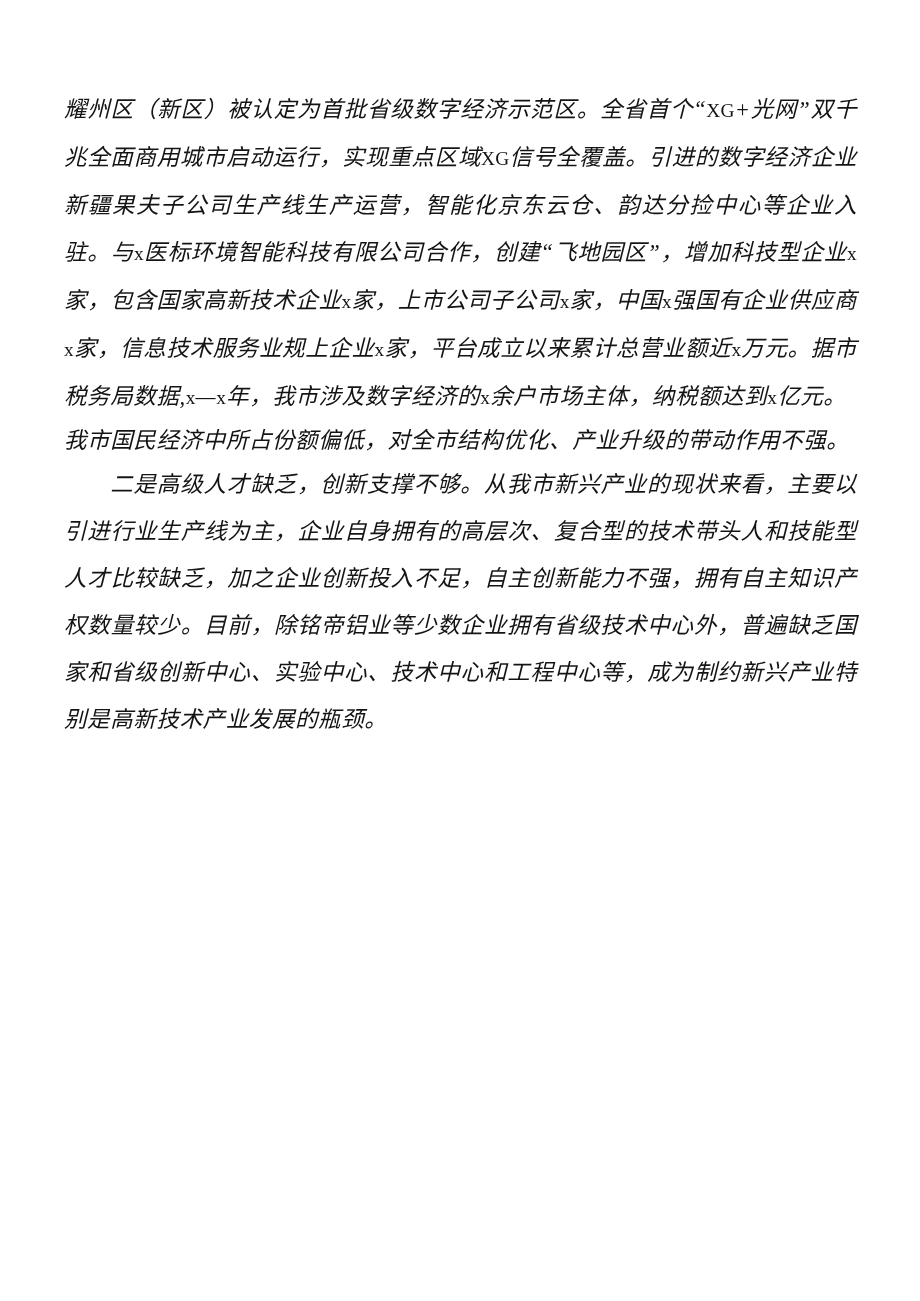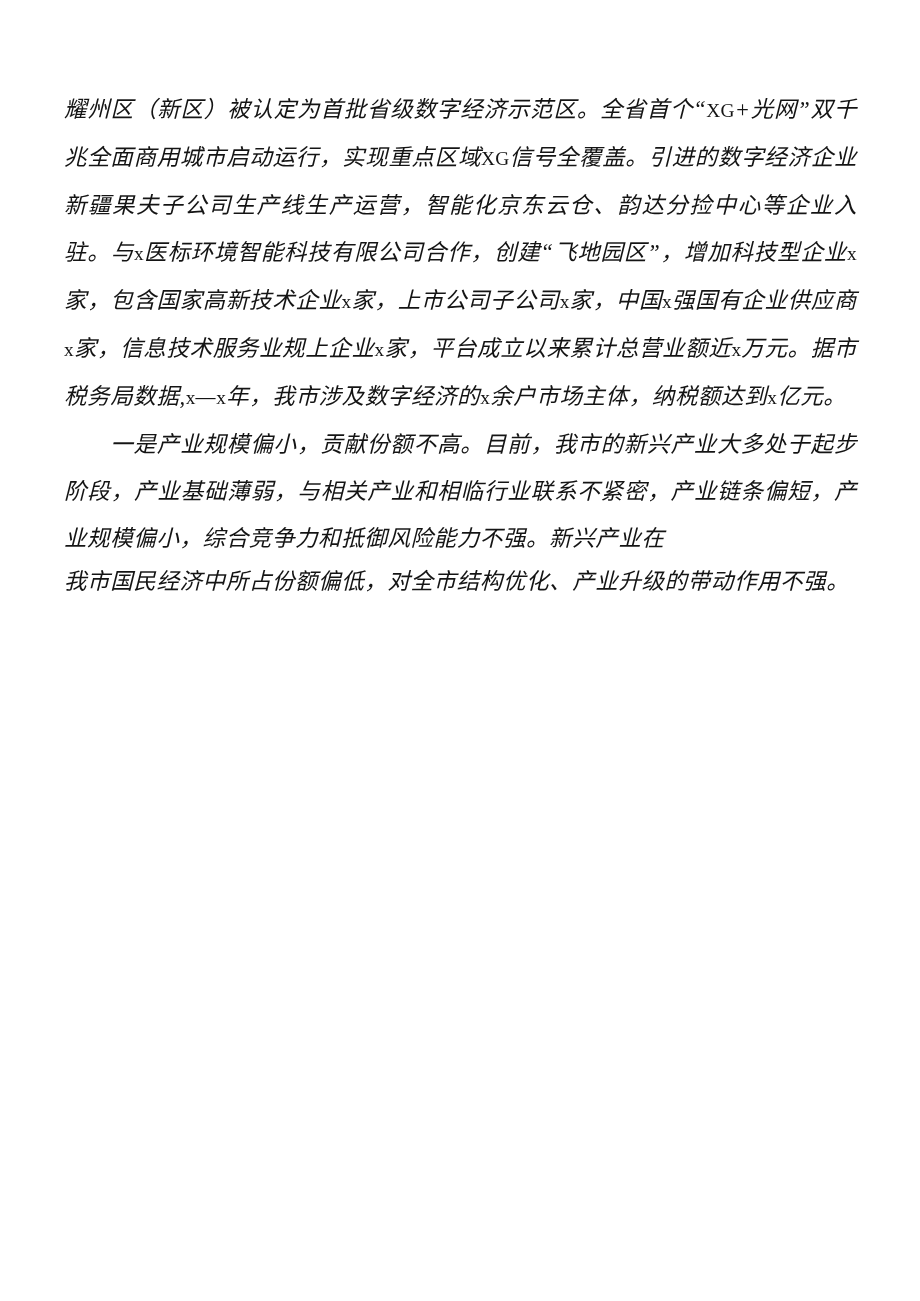--- a/index.html
+++ b/index.html
@@ -85,19 +85,19 @@
 </head>
 <body style="background: rgb(255, 255, 255);">
 
 <div class="page">
   <div class="content">
 
     <p class="para indent2" style="text-indent:0em;">耀州区（新区）被认定为首批省级数字经济示范区。全省首个“<span class="latin">XG</span>+光网”双千兆全面商用城市启动运行，实现重点区域<span class="latin">XG</span>信号全覆盖。引进的数字经济企业新疆果夫子公司生产线生产运营，智能化京东云仓、韵达分捡中心等企业入驻。与<span class="latin">x</span>医标环境智能科技有限公司合作，创建“飞地园区”，增加科技型企业<span class="latin">x</span>家，包含国家高新技术企业<span class="latin">x</span>家，上市公司子公司<span class="latin">x</span>家，中国<span class="latin">x</span>强国有企业供应商<span class="latin">x</span>家，信息技术服务业规上企业<span class="latin">x</span>家，平台成立以来累计总营业额近<span class="latin">x</span>万元。据市税务局数据,<span class="latin">x</span>—<span class="latin">x</span>年，我市涉及数字经济的<span class="latin">x</span>余户市场主体，纳税额达到<span class="latin">x</span>亿元。</p>
 
 
 
-    <p class="para indent2" style="text-align-last:left;">一是产业规模偏小，贡献份额不高。目前，我市的新兴产业大多处于起步阶段，产业基础薄弱，与相关产业和相临行业联系不紧密，产业链条偏短，产业规模偏小，综合竞争力和抵御风险能力不强。新兴产业在</p>
 
     <p class="para tight-line" style="text-indent:0em;text-align-last:left;">我市国民经济中所占份额偏低，对全市结构优化、产业升级的带动作用不强。</p>
 
+    <p class="para indent2">二是高级人才缺乏，创新支撑不够。从我市新兴产业的现状来看，主要以引进行业生产线为主，企业自身拥有的高层次、复合型的技术带头人和技能型人才比较缺乏，加之企业创新投入不足，自主创新能力不强，拥有自主知识产权数量较少。目前，除铭帝铝业等少数企业拥有省级技术中心外，普遍缺乏国家和省级创新中心、实验中心、技术中心和工程中心等，成为制约新兴产业特别是高新技术产业发展的瓶颈。</p>
 
   </div>
 </div>
 
 </body></html>

